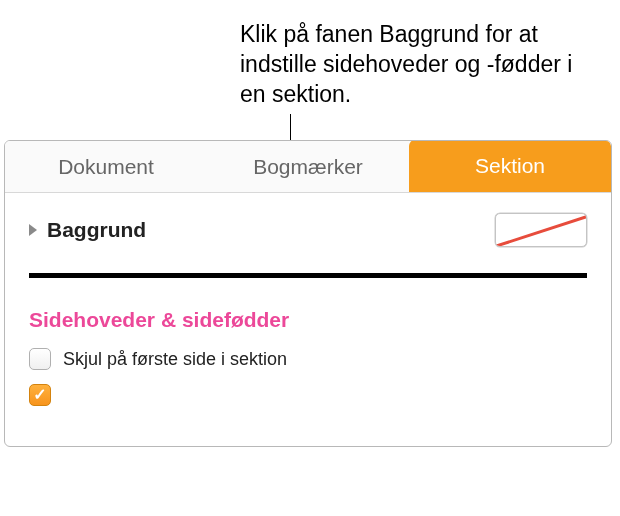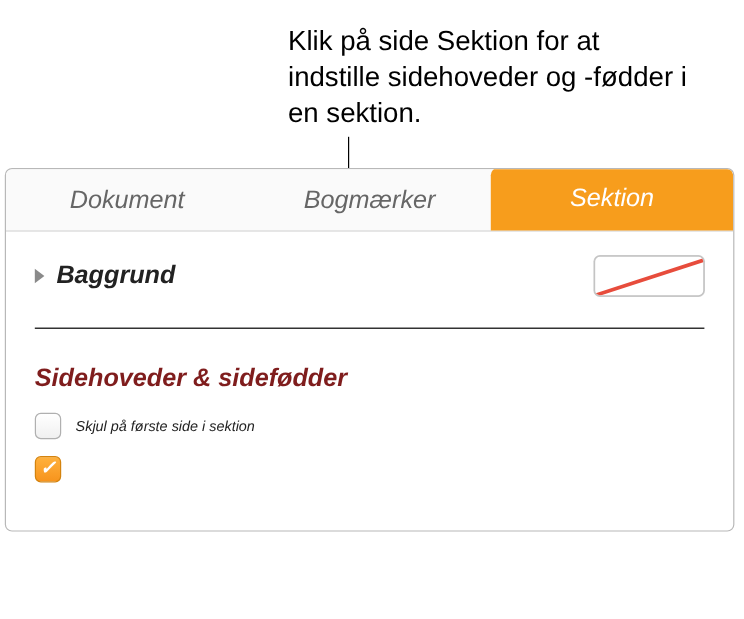--- a/index.html
+++ b/index.html
@@ -30,21 +30,20 @@
     }
     .panel {
       position: absolute;
       left: 4px;
       top: 140px;
       width: 608px;
       border: 1px solid #b8b8b8;
       border-radius: 6px;
       background: #fff;
       overflow: hidden;
-      font-style: italic;
     }
     .tabs {
       display: flex;
       height: 52px;
       border-bottom: 1px solid #d8d8d8;
       background: #fafafa;
     }
     .tab {
       flex: 1;
       display: flex;
@@ -62,21 +61,21 @@
       margin: -1px 0 0 0;
     }
     .section-body {
       padding: 20px 24px 26px 24px;
     }
     .row-bg {
       display: flex;
       align-items: center;
       justify-content: space-between;
       padding-bottom: 26px;
-      border-bottom: 1px solid #000000;
+      border-bottom: 5px solid #000000;
     }
     .bg-left {
       display: flex;
       align-items: center;
       gap: 10px;
     }
     .chevron {
       width: 0; height: 0;
       border-top: 6px solid transparent;
       border-bottom: 6px solid transparent;
@@ -104,21 +103,21 @@
       right: -10%;
       top: 50%;
       height: 2.5px;
       background: #e74c3c;
       transform: rotate(-18deg);
       transform-origin: center;
     }
     .hf-title {
       font-size: 21px;
       font-weight: 600;
-      color: #7f1d1d;
+      color: #ec4899;
       margin-top: 30px;
       margin-bottom: 16px;
     }
     .check-row {
       display: flex;
       align-items: center;
       gap: 12px;
       margin-bottom: 14px;
     }
     .checkbox {
@@ -135,28 +134,28 @@
       border-color: #d4830e;
       background: linear-gradient(#ffb13d, #f7941d);
     }
     .checkmark {
       color: #fff;
       font-size: 16px;
       font-weight: 700;
       line-height: 1;
     }
     .check-label {
-      font-size: 12px;
+      font-size: 18px;
       color: #222;
     }
   </style>
 </head>
 <body>
 
-<div class="callout">Klik på side Sektion for at indstille sidehoveder og -fødder i en sektion.</div>
+<div class="callout">Klik på fanen Baggrund for at indstille sidehoveder og -fødder i en sektion.</div>
 <div class="callout-line"></div>
 
 <div class="panel">
   <div class="tabs">
     <div class="tab">
       <span>Dokument</span>
     </div>
     <div class="tab">
       <span>Bogmærker</span>
     </div>

